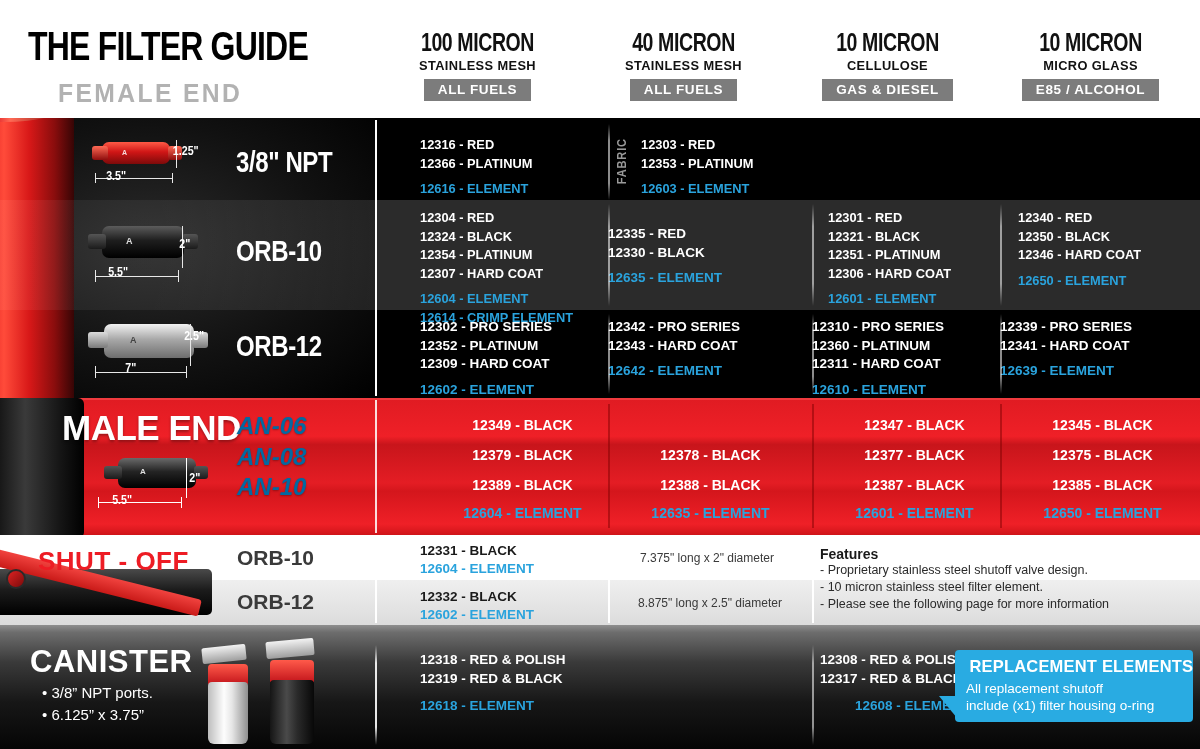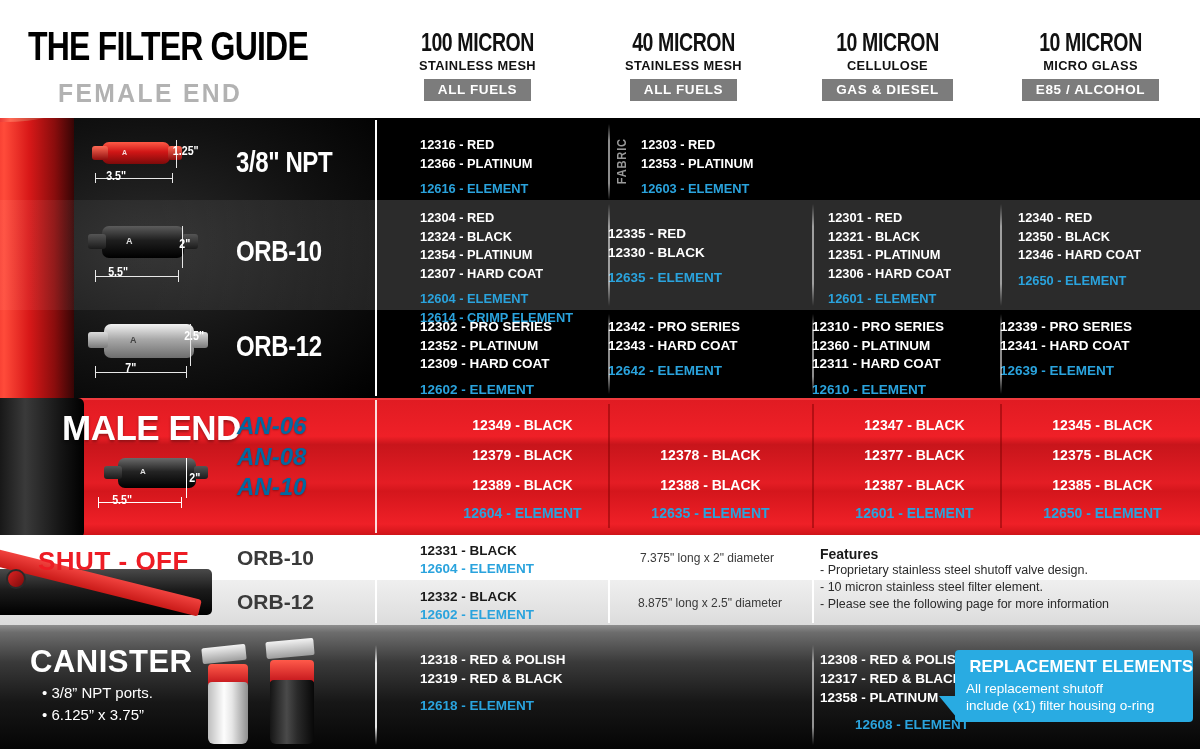--- a/index.html
+++ b/index.html
@@ -478,21 +478,20 @@
   </div>
 
   <div class="ccell" style="left:420px; top:650px;">
     <div class="ln">12318 - RED &amp; POLISH</div>
     <div class="ln">12319 - RED &amp; BLACK</div>
     <div class="ln el" style="margin-top:8px;">12618 - ELEMENT</div>
   </div>
   <div class="ccell" style="left:820px; top:650px;">
     <div class="ln">12308 - RED &amp; POLISH</div>
     <div class="ln">12317 - RED &amp; BLACK</div>
-    <div class="ln">12358 - PLATINUM</div>
     <div class="ln el" style="margin-top:8px;margin-left:35px;">12608 - ELEMENT</div>
   </div>
 
   <div class="badge">
     <div class="bt">REPLACEMENT ELEMENTS</div>
     <div class="bs">
       <span>All replacement shutoff</span><br>
       <span>include (x1) filter housing o-ring</span>
     </div>
   </div>

